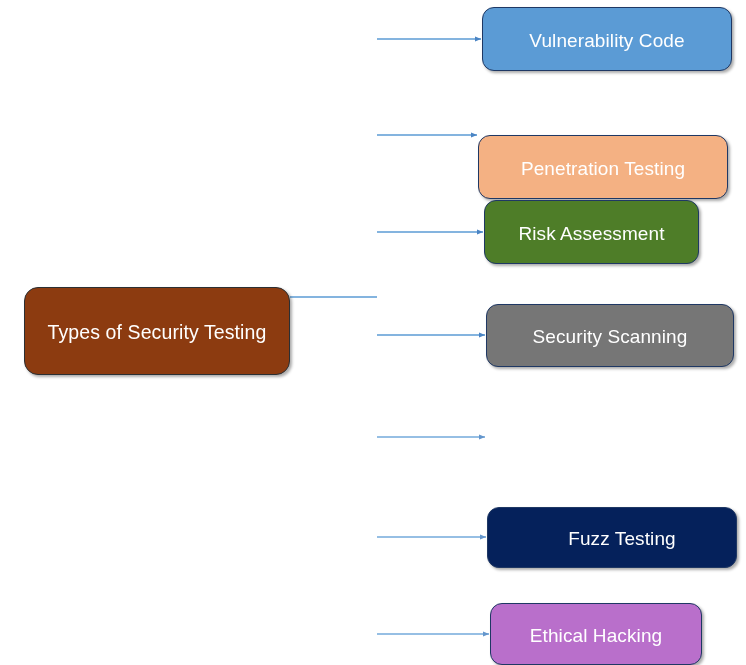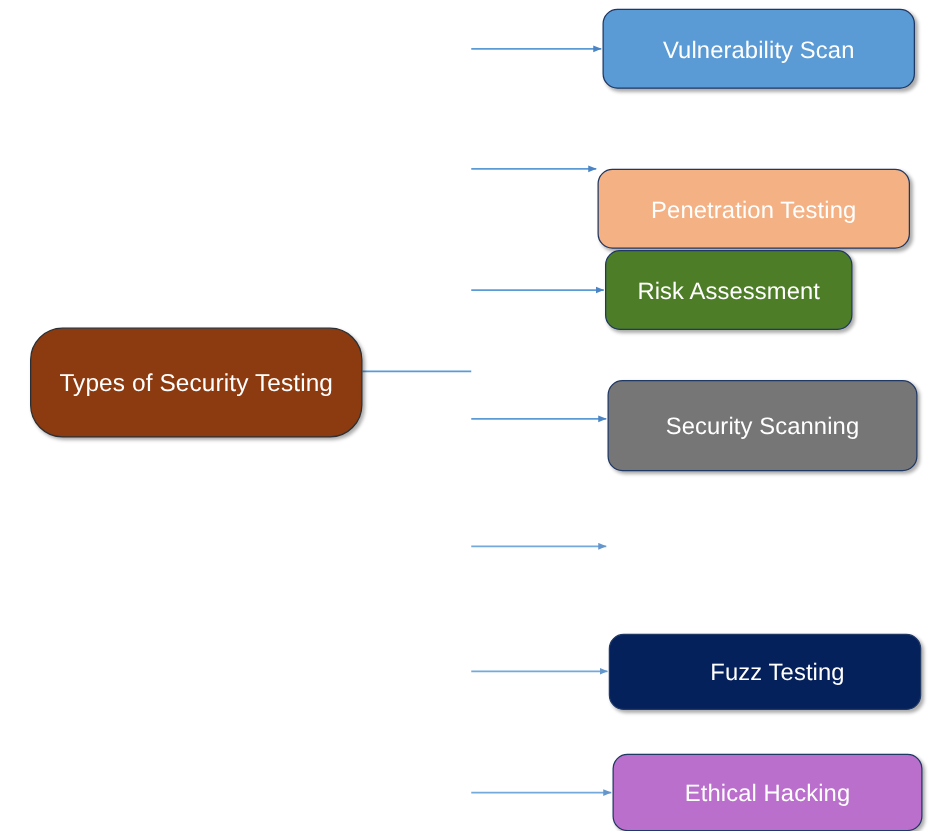--- a/index.html
+++ b/index.html
@@ -35,21 +35,22 @@
     color: #ffffff;
     font-size: 19px;
     font-weight: 400;
     letter-spacing: 0.1px;
     text-align: center;
     box-shadow: 2px 2px 3px rgba(0,0,0,0.33);
     padding: 0 8px;
   }
   .node.root {
     font-size: 19.5px;
-    border-radius: 26px;
+    border-radius: 14px;
+    margin-top: 25px;
   }
   .node-label {
     display: block;
     line-height: 1.1;
     position: relative;
     top: 2px;
   }
 </style>
 </head>
 <body>
@@ -79,37 +80,37 @@
         <line x1="377" y1="537" x2="486" y2="537" stroke="#5B9BD5" stroke-width="1.4" marker-end="url(#arrowhead)" opacity="0.85"></line>
         <line x1="377" y1="634" x2="489" y2="634" stroke="#5B9BD5" stroke-width="1.4" marker-end="url(#arrowhead)" opacity="0.85"></line>
       </g>
   </svg>
 
   <div class="node root" style="left:24px; top:262px; width:266px; height:88px; background:#8C3B10; border-color:#2B2F33;">
     <span class="node-label">Types of Security Testing</span>
   </div>
 
   <div class="node" style="left:482px; top:7px; width:250px; height:64px; background:#5B9BD5; border-color:#1F3864;">
-    <span class="node-label">Vulnerability Scan</span>
+    <span class="node-label">Vulnerability Code</span>
   </div>
 
   <div class="node" style="left:478px; top:103px; width:250px; height:64px; background:#F4B183; border-color:#1F3864;margin-top:32px;">
     <span class="node-label">Penetration Testing</span>
   </div>
 
-  <div class="node" style="left:484px; top:200px; width:198px; height:64px; background:#4E7D28; border-color:#1F3864;">
+  <div class="node" style="left:484px; top:200px; width:215px; height:64px; background:#4E7D28; border-color:#1F3864;">
     <span class="node-label">Risk Assessment</span>
   </div>
 
-  <div class="node" style="left:486px; top:304px; width:248px; height:73px; background:#767676; border-color:#1F3864;">
+  <div class="node" style="left:486px; top:304px; width:248px; height:63px; background:#767676; border-color:#1F3864;">
     <span class="node-label">Security Scanning</span>
   </div>
 
 
   <div class="node" style="left:487px; top:507px; width:250px; height:61px; background:#05215B; border-color:#1F3864;padding-left:28px;">
     <span class="node-label">Fuzz Testing</span>
   </div>
 
-  <div class="node" style="left:490px; top:603px; width:248px; height:62px; background:#B96FCB; border-color:#1F3864;">
+  <div class="node" style="left:490px; top:603px; width:212px; height:62px; background:#B96FCB; border-color:#1F3864;">
     <span class="node-label">Ethical Hacking</span>
   </div>
 
 </div>
 
 </body></html>

